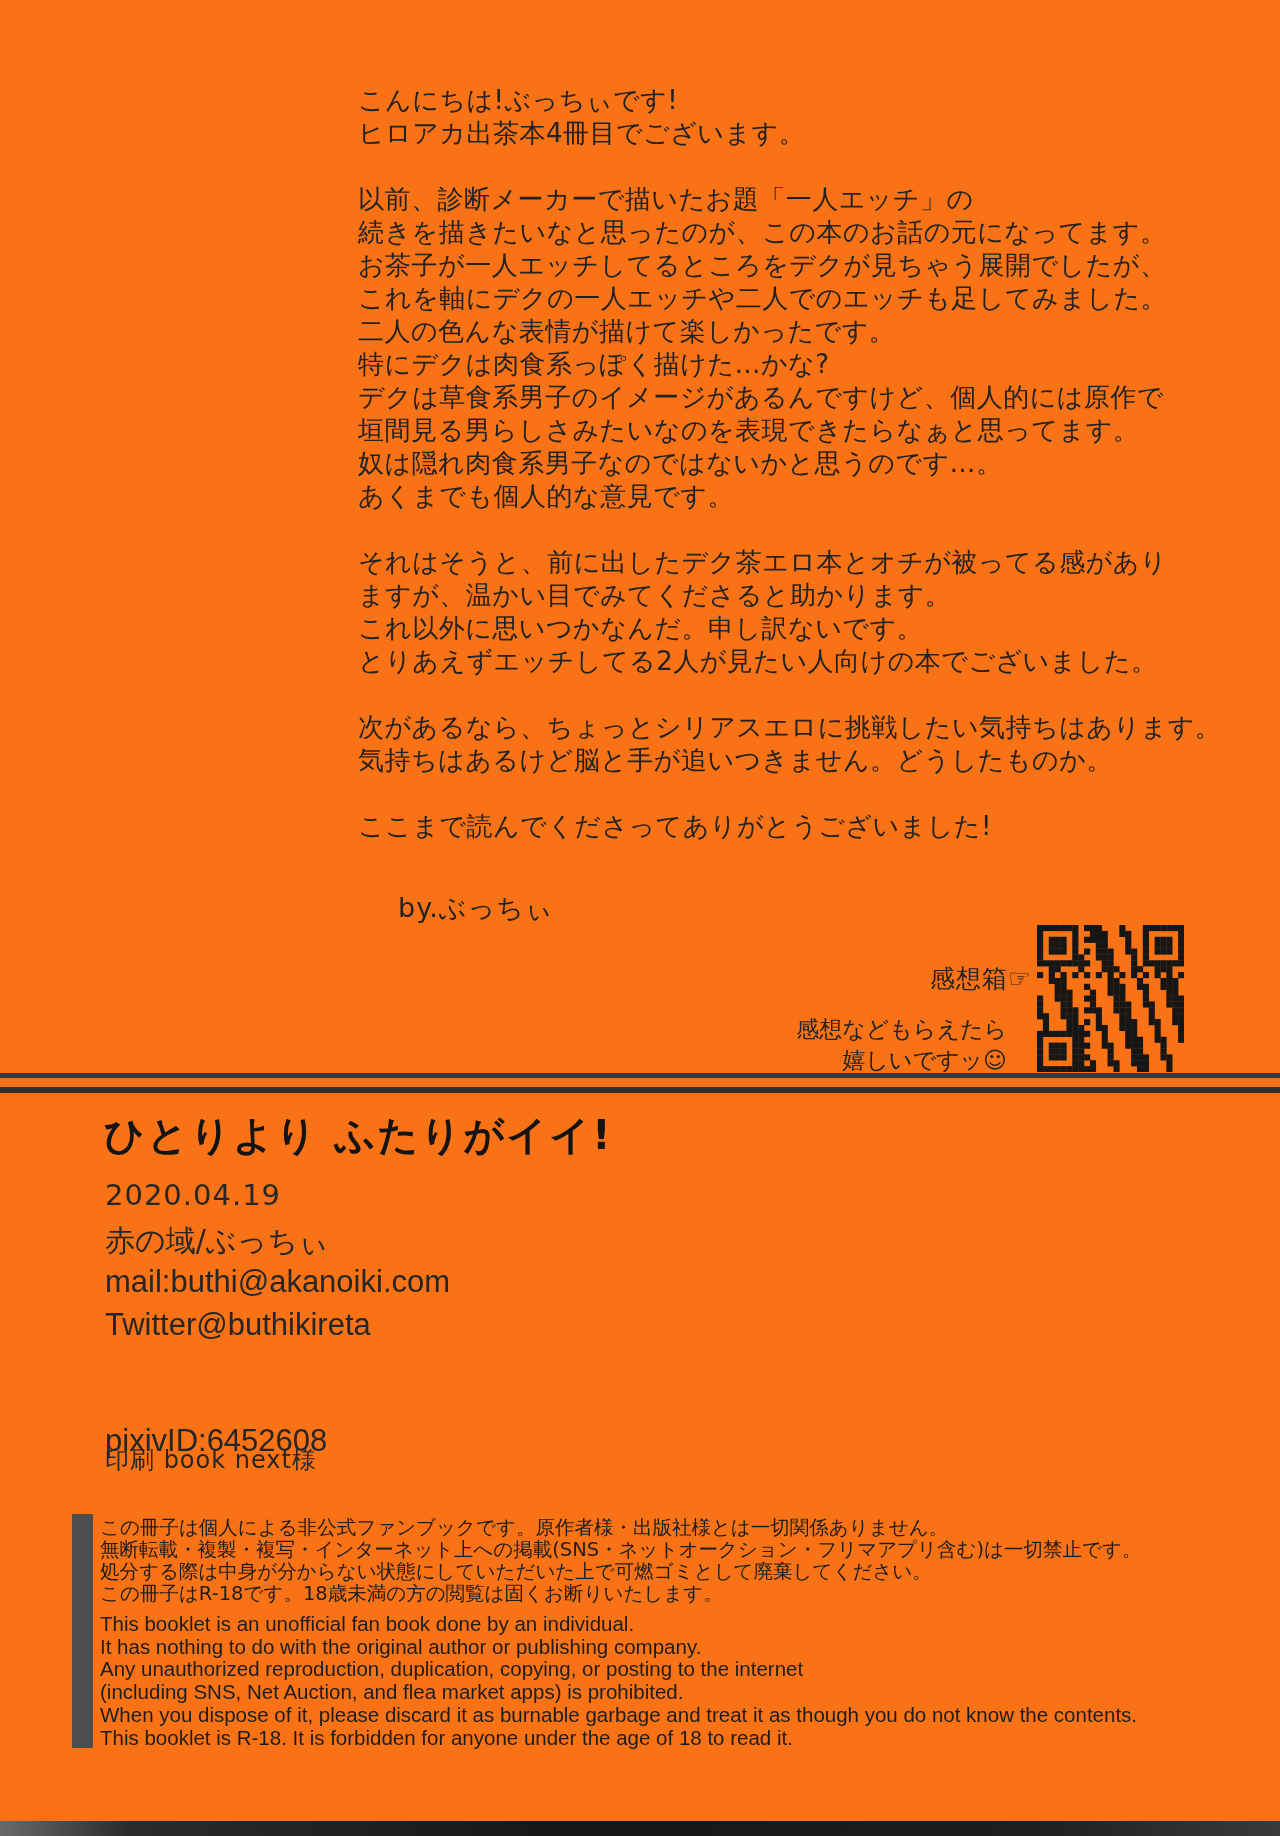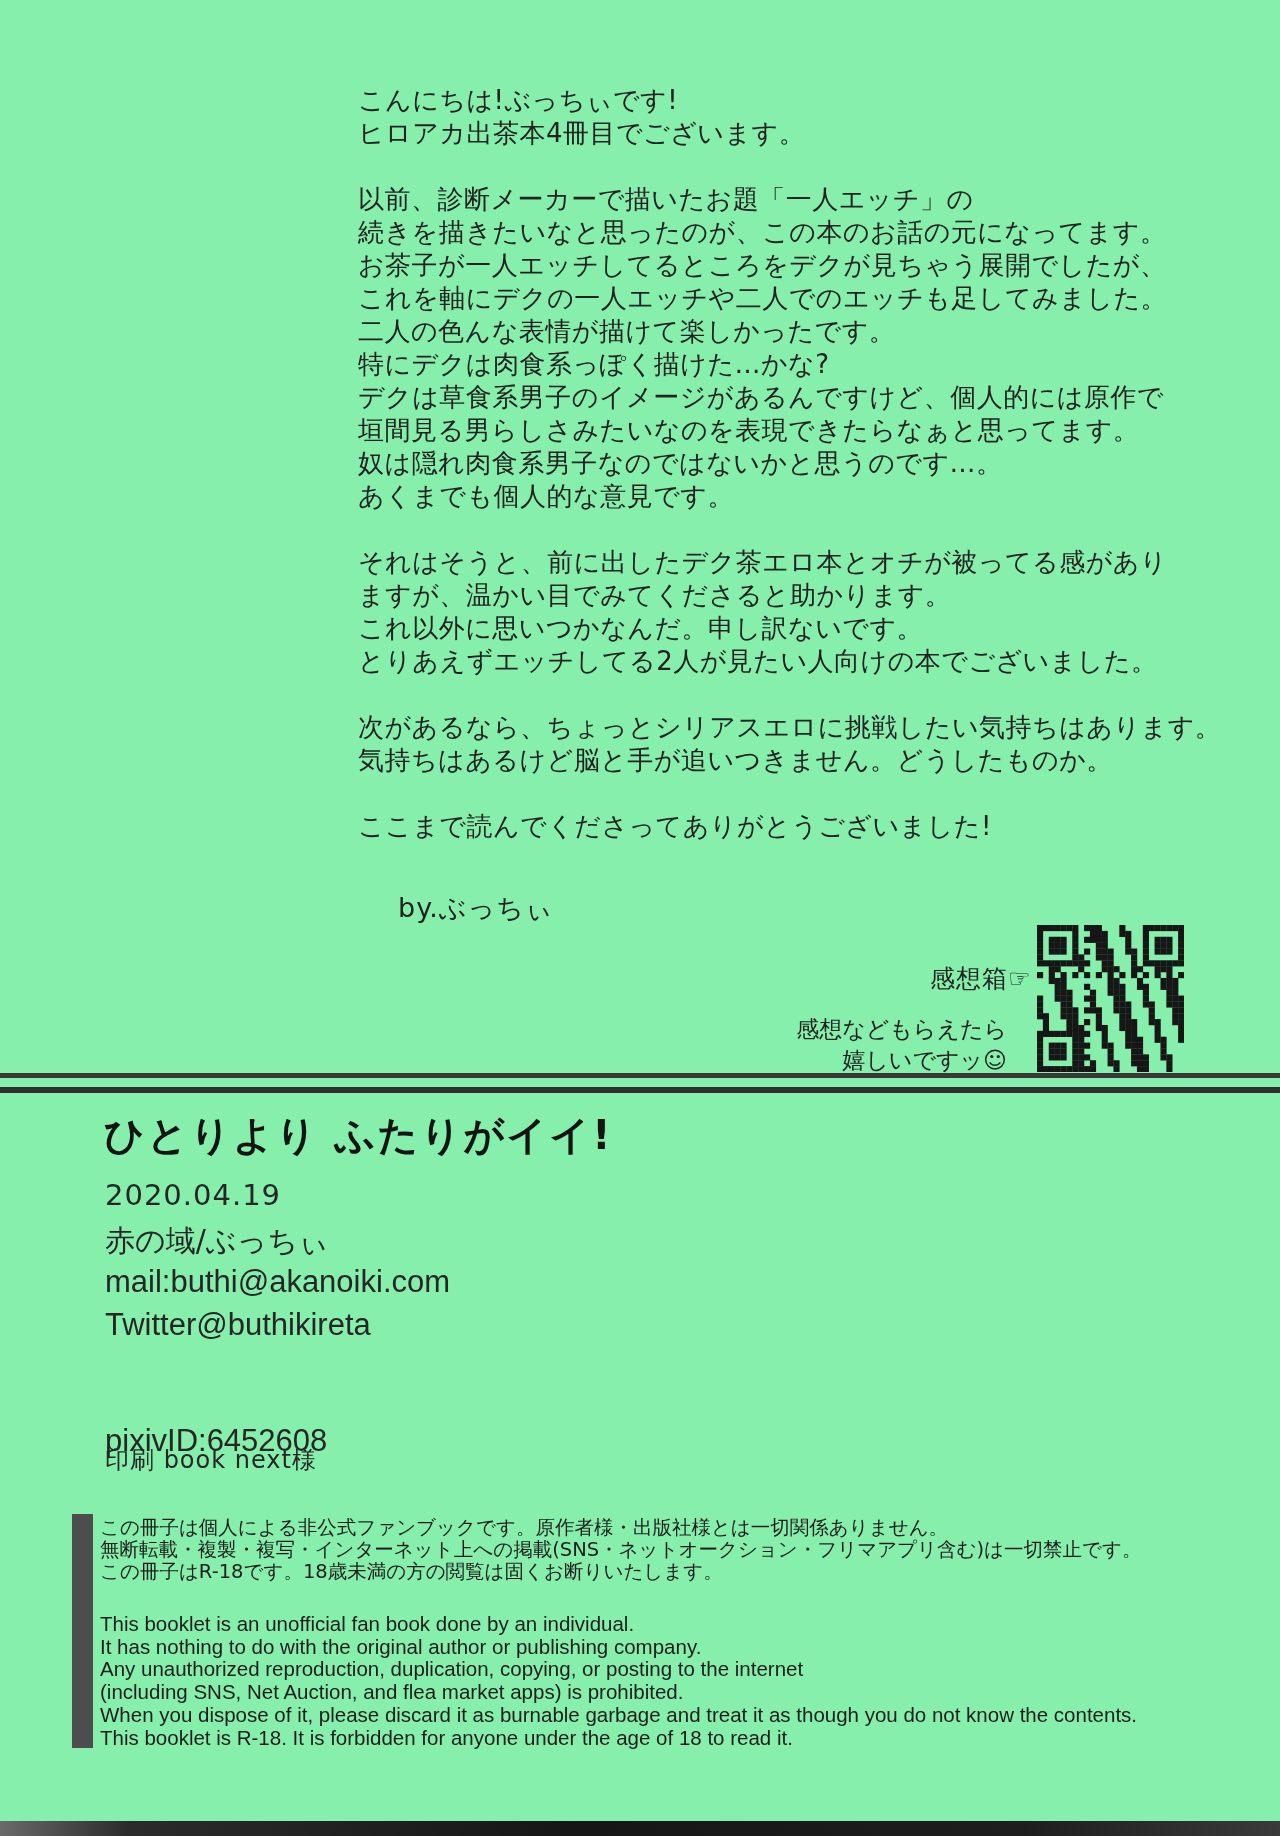--- a/index.html
+++ b/index.html
@@ -1,19 +1,19 @@
 <!DOCTYPE html>
 <html><head>
 <meta charset="utf-8">
 <style>
   html,body{margin:0;padding:0;background:#e8e6e2;}
   .page{
     position:relative;
     width:1280px;height:1836px;
-    background:#86efac;
+    background:#f97316;
     overflow:hidden;
     font-family:"DejaVu Sans","Liberation Sans",sans-serif;
     color:#1f1f1f;
   }
   
   .afterword{
     position:absolute;left:358px;top:84px;width:700px;
     font-size:26px;line-height:33px;letter-spacing:0.5px;
     white-space:nowrap;color:#222;
   }
@@ -441,20 +441,21 @@
   <div class="col-line col-twitter">Twitter@buthikireta</div>
   <div class="col-line col-pixiv">pixivID:6452608</div>
   <div class="col-line col-printer">印刷 book next様</div>
 
   <div class="disc-bar"></div>
 
   <div class="disc-jp">
 
   <div>この冊子は個人による非公式ファンブックです。原作者様・出版社様とは一切関係ありません。</div>
       <div>無断転載・複製・複写・インターネット上への掲載(SNS・ネットオークション・フリマアプリ含む)は一切禁止です。</div>
+      <div>処分する際は中身が分からない状態にしていただいた上で可燃ゴミとして廃棄してください。</div>
       <div>この冊子はR-18です。18歳未満の方の閲覧は固くお断りいたします。</div>
     </div>
 
   <div class="disc-en">
 
   <div>This booklet is an unofficial fan book done by an individual.</div>
       <div>It has nothing to do with the original author or publishing company.</div>
       <div>Any unauthorized reproduction, duplication, copying, or posting to the internet</div>
       <div>(including SNS, Net Auction, and flea market apps) is prohibited.</div>
       <div>When you dispose of it, please discard it as burnable garbage and treat it as though you do not know the contents.</div>

